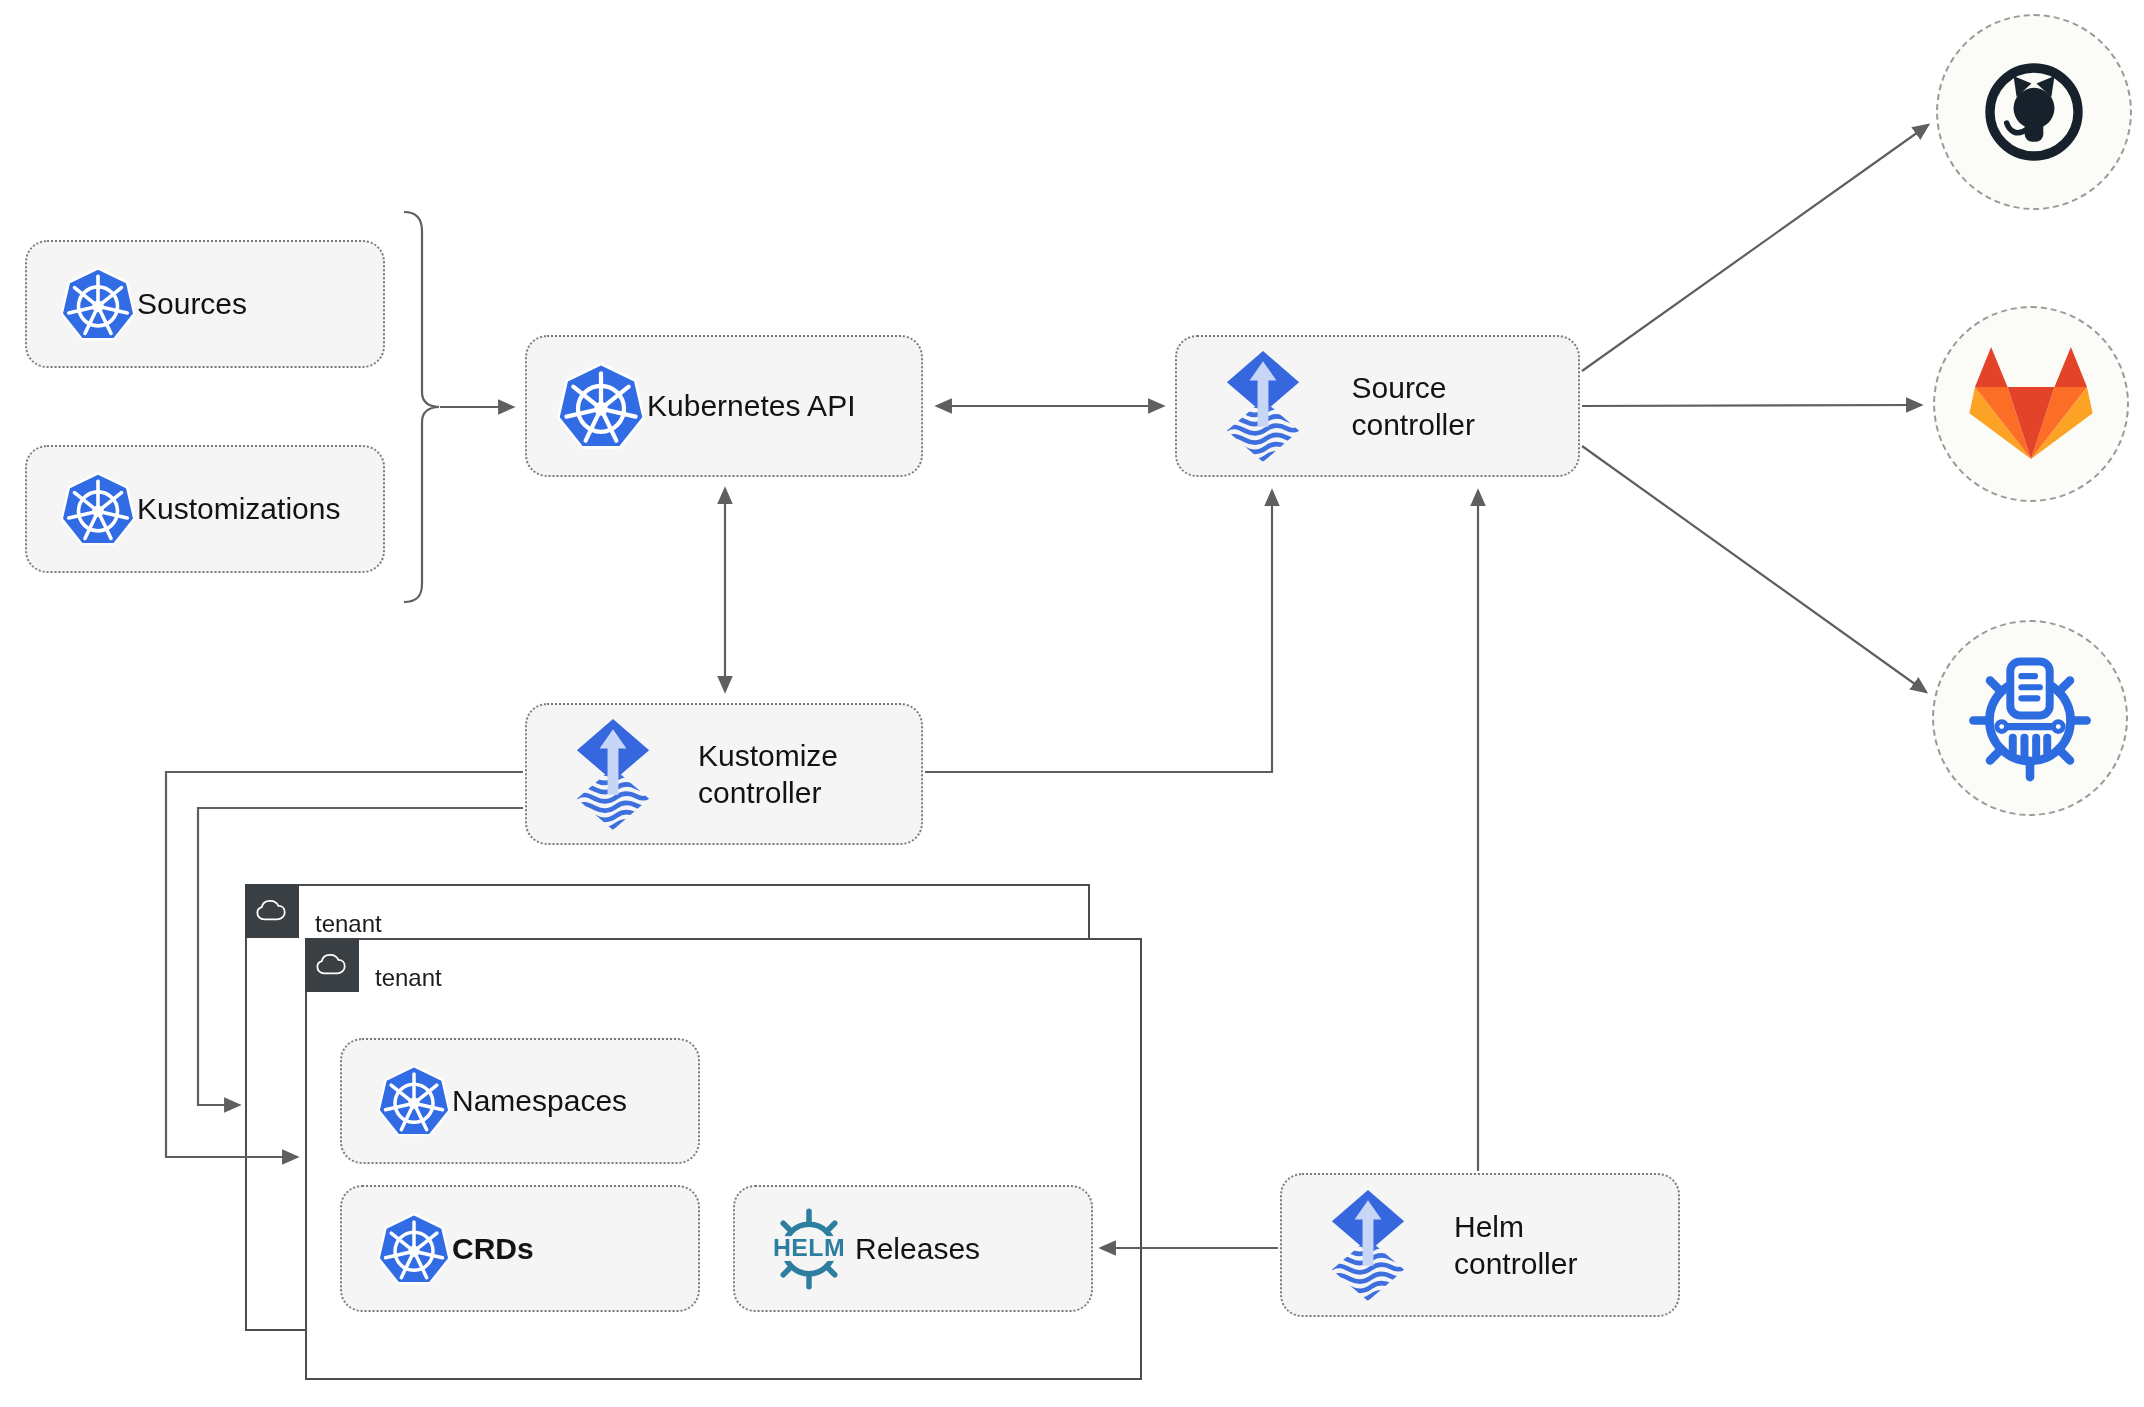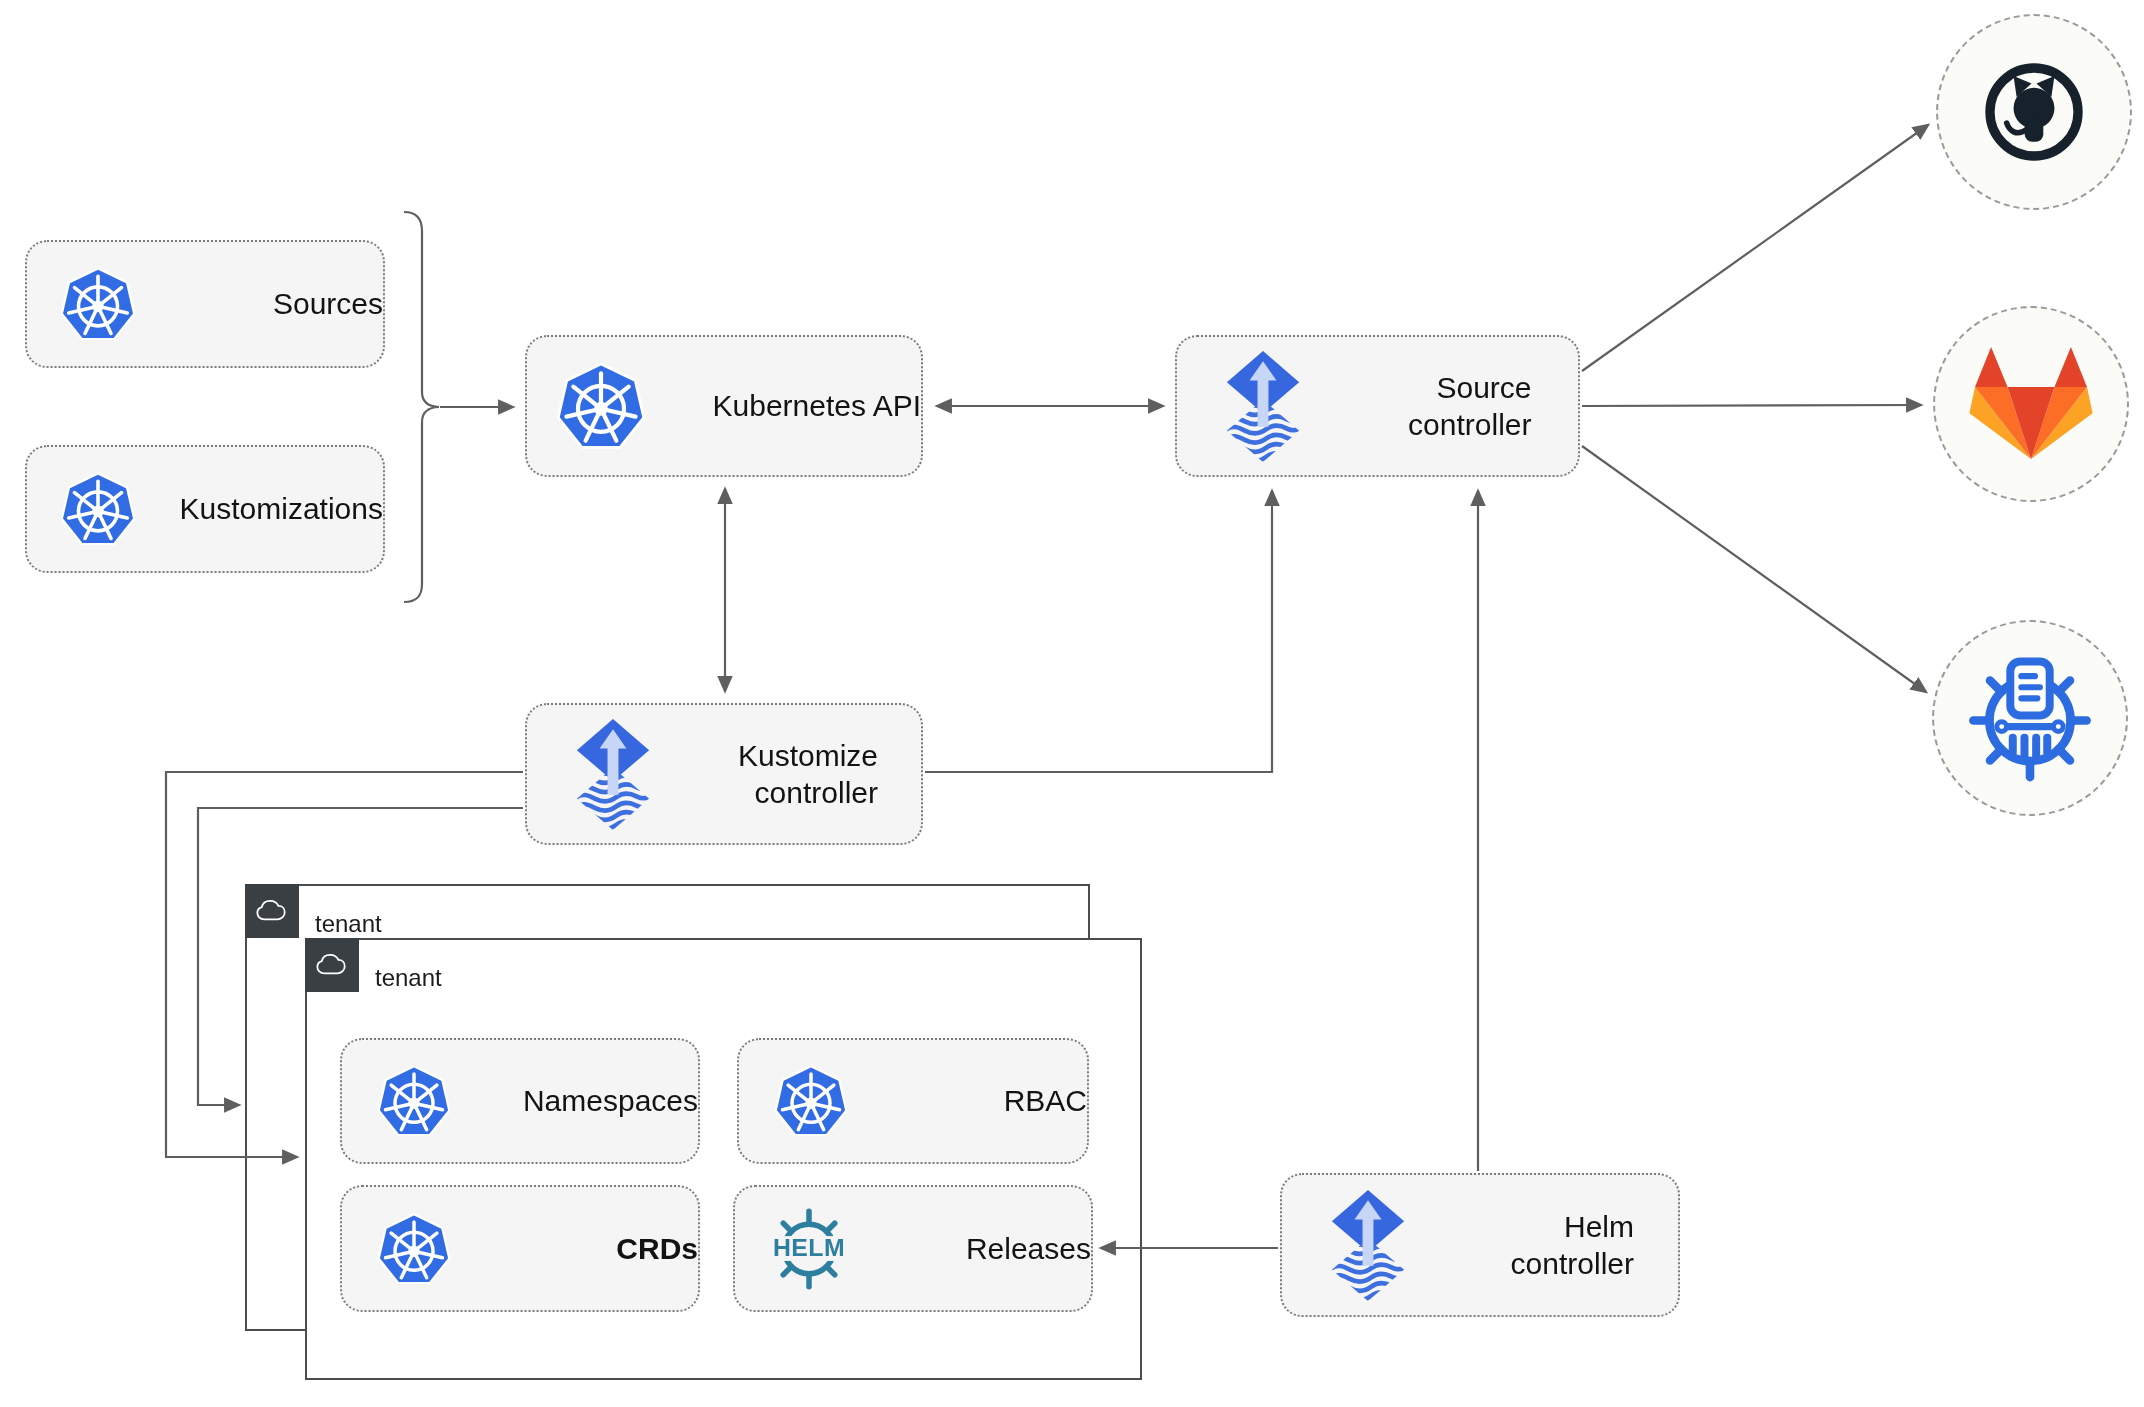--- a/index.html
+++ b/index.html
@@ -2,21 +2,21 @@
 <html><head>
 <meta charset="utf-8">
 <style>
   html,body{margin:0;padding:0;background:#fff;}
   .stage{position:relative;width:2144px;height:1407px;background:#fff;overflow:hidden;
          font-family:"Liberation Sans","DejaVu Sans",sans-serif;color:#141414;}
   
   .node{position:absolute;background:#f5f5f5;border:2px dotted #7b7b7b;border-radius:22px;
         display:flex;align-items:center;box-sizing:border-box;z-index:3;}
   .node .icon{flex:0 0 auto;display:flex;align-items:center;justify-content:center;}
-  .node-label{flex:1 1 auto;text-align:right;font-size:30px;line-height:1.25;color:#131313;}
+  .node-label{flex:1 1 auto;text-align:left;font-size:30px;line-height:1.25;color:#131313;}
   .node-label.narrow{max-width:180px;margin:16px auto;}
   
   .remote{position:absolute;width:196px;height:196px;border-radius:50%;background:#fbfbf8;
           border:2px dashed #9a9a9a;display:flex;align-items:center;justify-content:center;
           box-sizing:border-box;z-index:3;}
   
   .tenant{position:absolute;background:#ffffff;border:2px solid #4c4c4c;box-sizing:border-box;}
   .tenant-tag{position:absolute;left:-2px;top:-2px;width:54px;height:54px;background:#3a3f43;
               display:flex;align-items:center;justify-content:center;}
   .tenant-label{position:absolute;left:68px;top:24px;font-size:24px;color:#1c1c1c;}
@@ -205,28 +205,20 @@
 
   <div class="node" style="left:340px;top:1038px;width:360px;height:126px;">
     <span class="icon" style="margin-left:34px;">
       <svg width="76" height="76" viewBox="0 0 100 100">
           <use href="#sym-k8s"></use>
         </svg>
       </span>
     <span class="node-label">Namespaces</span>
   </div>
 
-  <div class="node" style="left:737px;top:1038px;width:352px;height:126px;">
-    <span class="icon" style="margin-left:34px;">
-      <svg width="76" height="76" viewBox="0 0 100 100">
-          <use href="#sym-k8s"></use>
-        </svg>
-      </span>
-    <span class="node-label">RBAC</span>
-  </div>
 
   <div class="node" style="left:340px;top:1185px;width:360px;height:127px;font-weight:bold;">
     <span class="icon" style="margin-left:34px;">
       <svg width="76" height="76" viewBox="0 0 100 100">
           <use href="#sym-k8s"></use>
         </svg>
       </span>
     <span class="node-label">CRDs</span>
   </div>
 

